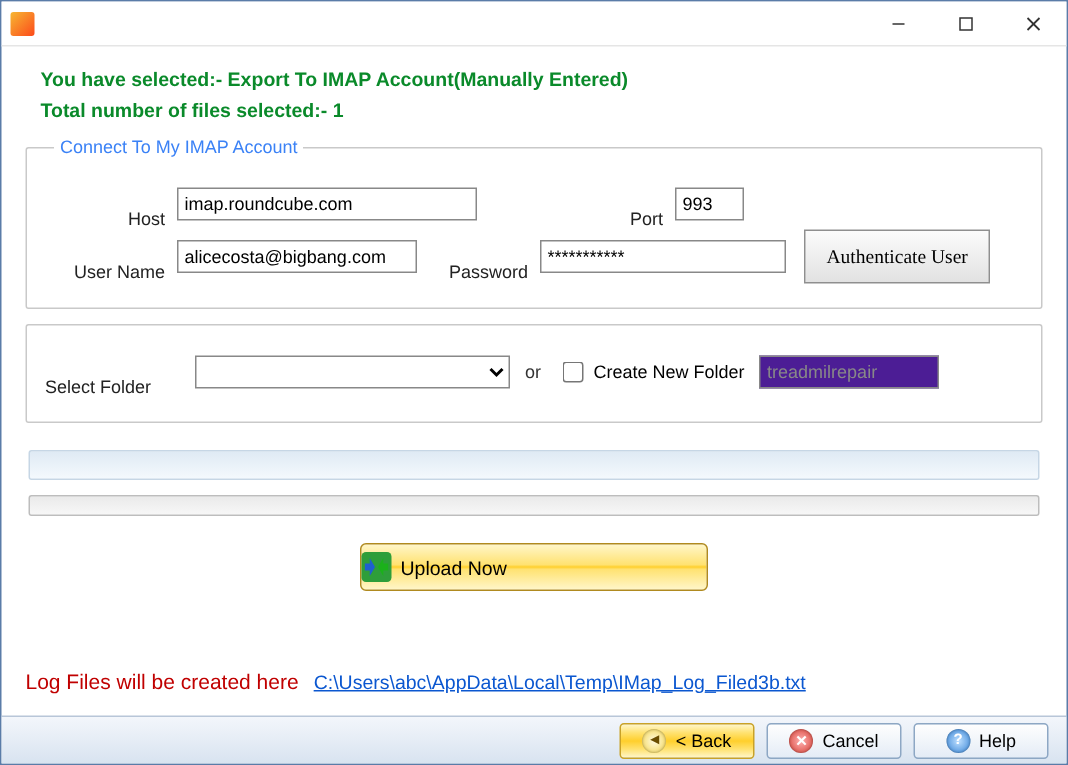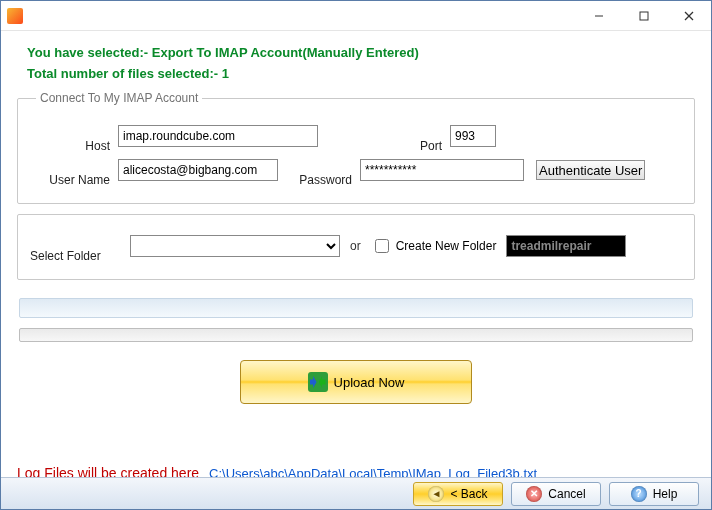--- a/index.html
+++ b/index.html
@@ -49,62 +49,62 @@
 
   fieldset.group {
     border: 1px solid #c9c9c9;
     border-radius: 2px;
     margin: 10px 0 0 0;
     padding: 14px 12px 16px 12px;
     position: relative;
   }
   fieldset.group > legend {
     font-size: 12px;
-    color: #737373;
+    color: #3b82f6;
     padding: 0 4px;
     margin-left: 6px;
   }
 
   .row { display: flex; align-items: center; gap: 8px; }
   .lbl { text-align: right; color: #222; margin-top: 20px; }
   .lbl.w80 { width: 80px; }
   input[type=text], input[type=password] {
     height: 22px;
     border: 1px solid #888;
     padding: 0 4px;
     font-size: 12px;
     background: #fff;
   }
-  input[readonly] { background: #000000; color: #888; font-weight: bold; }
+  input[readonly] { background: #4c1d95; color: #888; }
   select {
     height: 22px;
     border: 1px solid #888;
     background: #fff;
     font-size: 12px;
   }
 
   .imap-row1 .host { width: 200px; }
   .imap-row1 .portlbl { width: 40px; margin-left: 76px; }
   .imap-row1 .port { width: 46px; }
   .hint {
     color: #b30000;
     font-weight: 700;
     font-size: 13px;
     margin: 8px 0 8px 120px;
   }
   .imap-row2 .user { width: 160px; }
   .imap-row2 .passlbl { width: 66px; text-align: right; }
   .imap-row2 .pass { width: 164px; }
   .auth-btn {
-    height: 20px;
-    padding: 0 2px;
+    height: 36px;
+    padding: 0 14px;
     border: 1px solid #8f8f8f;
     background: linear-gradient(#fbfbfb,#e2e2e2);
     font-size: 13px;
-    font-family: Liberation Sans, sans-serif;
+    font-family: Liberation Serif, serif;
     cursor: pointer;
     margin-left: 4px;
   }
 
   .folder-row { gap: 10px; }
   .folder-row select { width: 210px; }
   .folder-row .or { color: #333; }
   .folder-row input.newfolder { width: 120px; }
 
   .progress-outer {
@@ -116,22 +116,22 @@
   }
   .progress-track {
     margin: 10px 2px 0 2px;
     height: 14px;
     border: 1px solid #bdbdbd;
     background: linear-gradient(#eaeaea,#f7f7f7);
     border-radius: 2px;
   }
 
   .upload-btn {
-    display: flex; align-items: center; justify-content: center;
-    width: 232px; height: 44px;
+    display: flex; align-items: center; 
+    width: 232px; height: 32px;
     margin: 18px auto 0 auto;
     border: 1px solid #b08a1f;
     border-radius: 4px;
     background: linear-gradient(#fff6c9 0%, #ffe271 45%, #ffcf2c 50%, #ffe271 55%, #fff6c9 100%);
     font-size: 13px;
     cursor: pointer;
     gap: 6px;
   }
   .upload-icon {
     width: 20px; height: 20px;
@@ -150,21 +150,21 @@
   .upload-icon::after {
     content: "";
     position: absolute; right: 2px; top: 4px;
     width: 7px; height: 12px;
     background: #1bb11b;
     clip-path: polygon(100% 30%, 50% 30%, 50% 0, 0 50%, 50% 100%, 50% 70%, 100% 70%);
   }
 
   .logline {
     position: absolute;
-    left: 16px; bottom: 28px;
+    left: 16px; bottom: 47px;
     display: flex; align-items: center; gap: 10px;
     font-size: 13px;
   }
   .logline .loglabel { color: #c00000; font-size: 14px; }
   .logline a { color: #0b57d0; text-decoration: underline; text-align: center; }
 
   .footer {
     position: absolute;
     left: 0; right: 0; bottom: 0;
     height: 32px;

